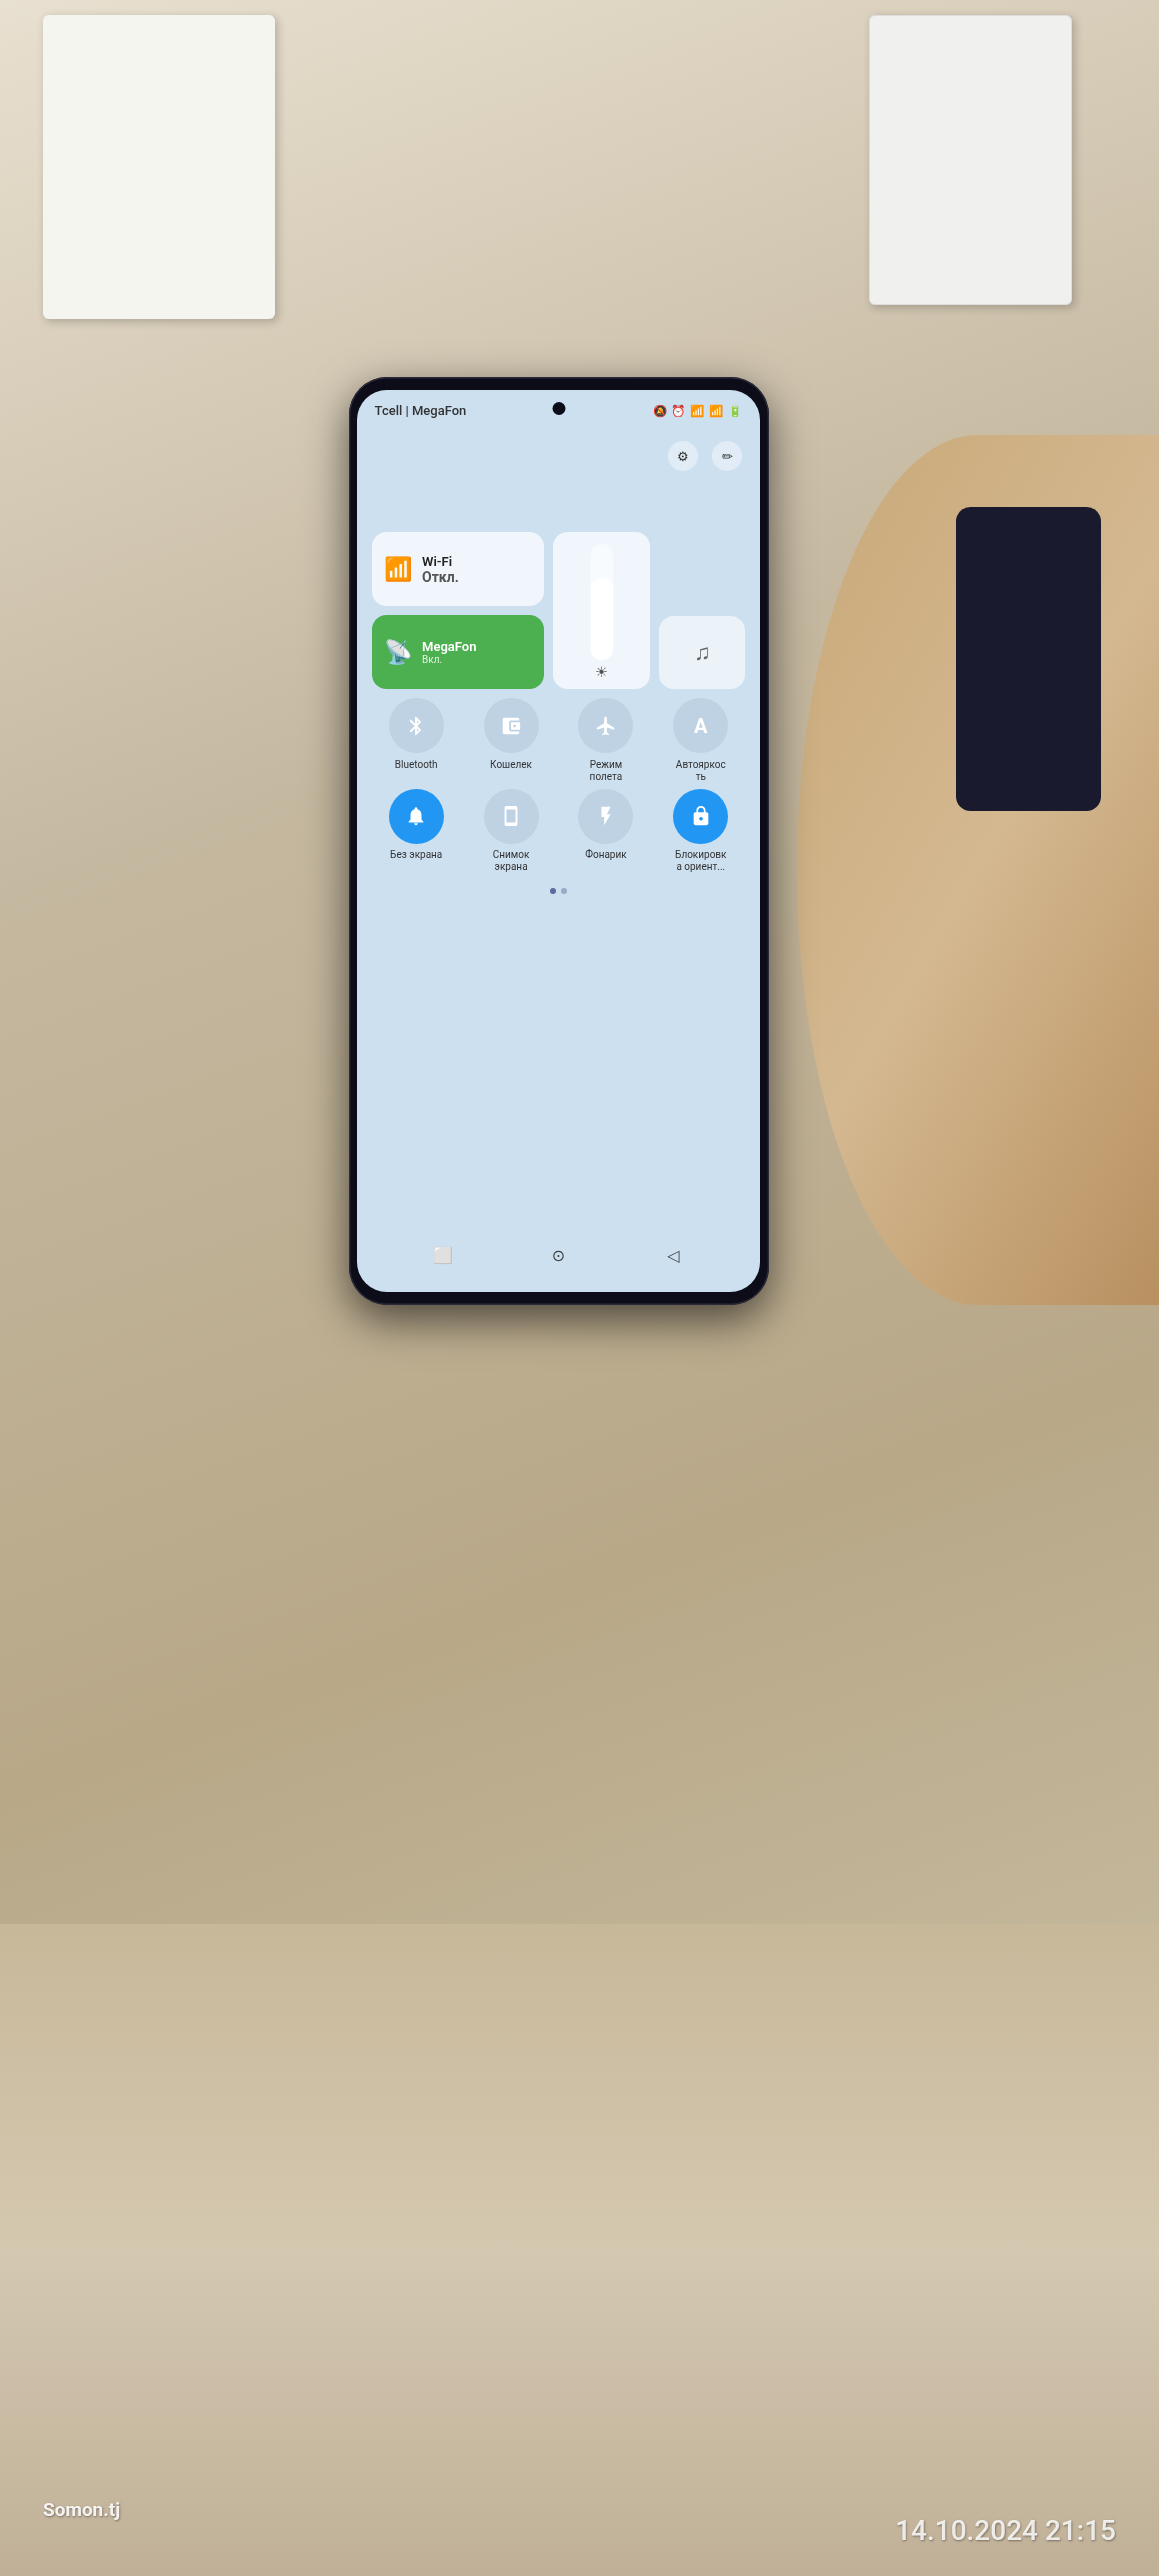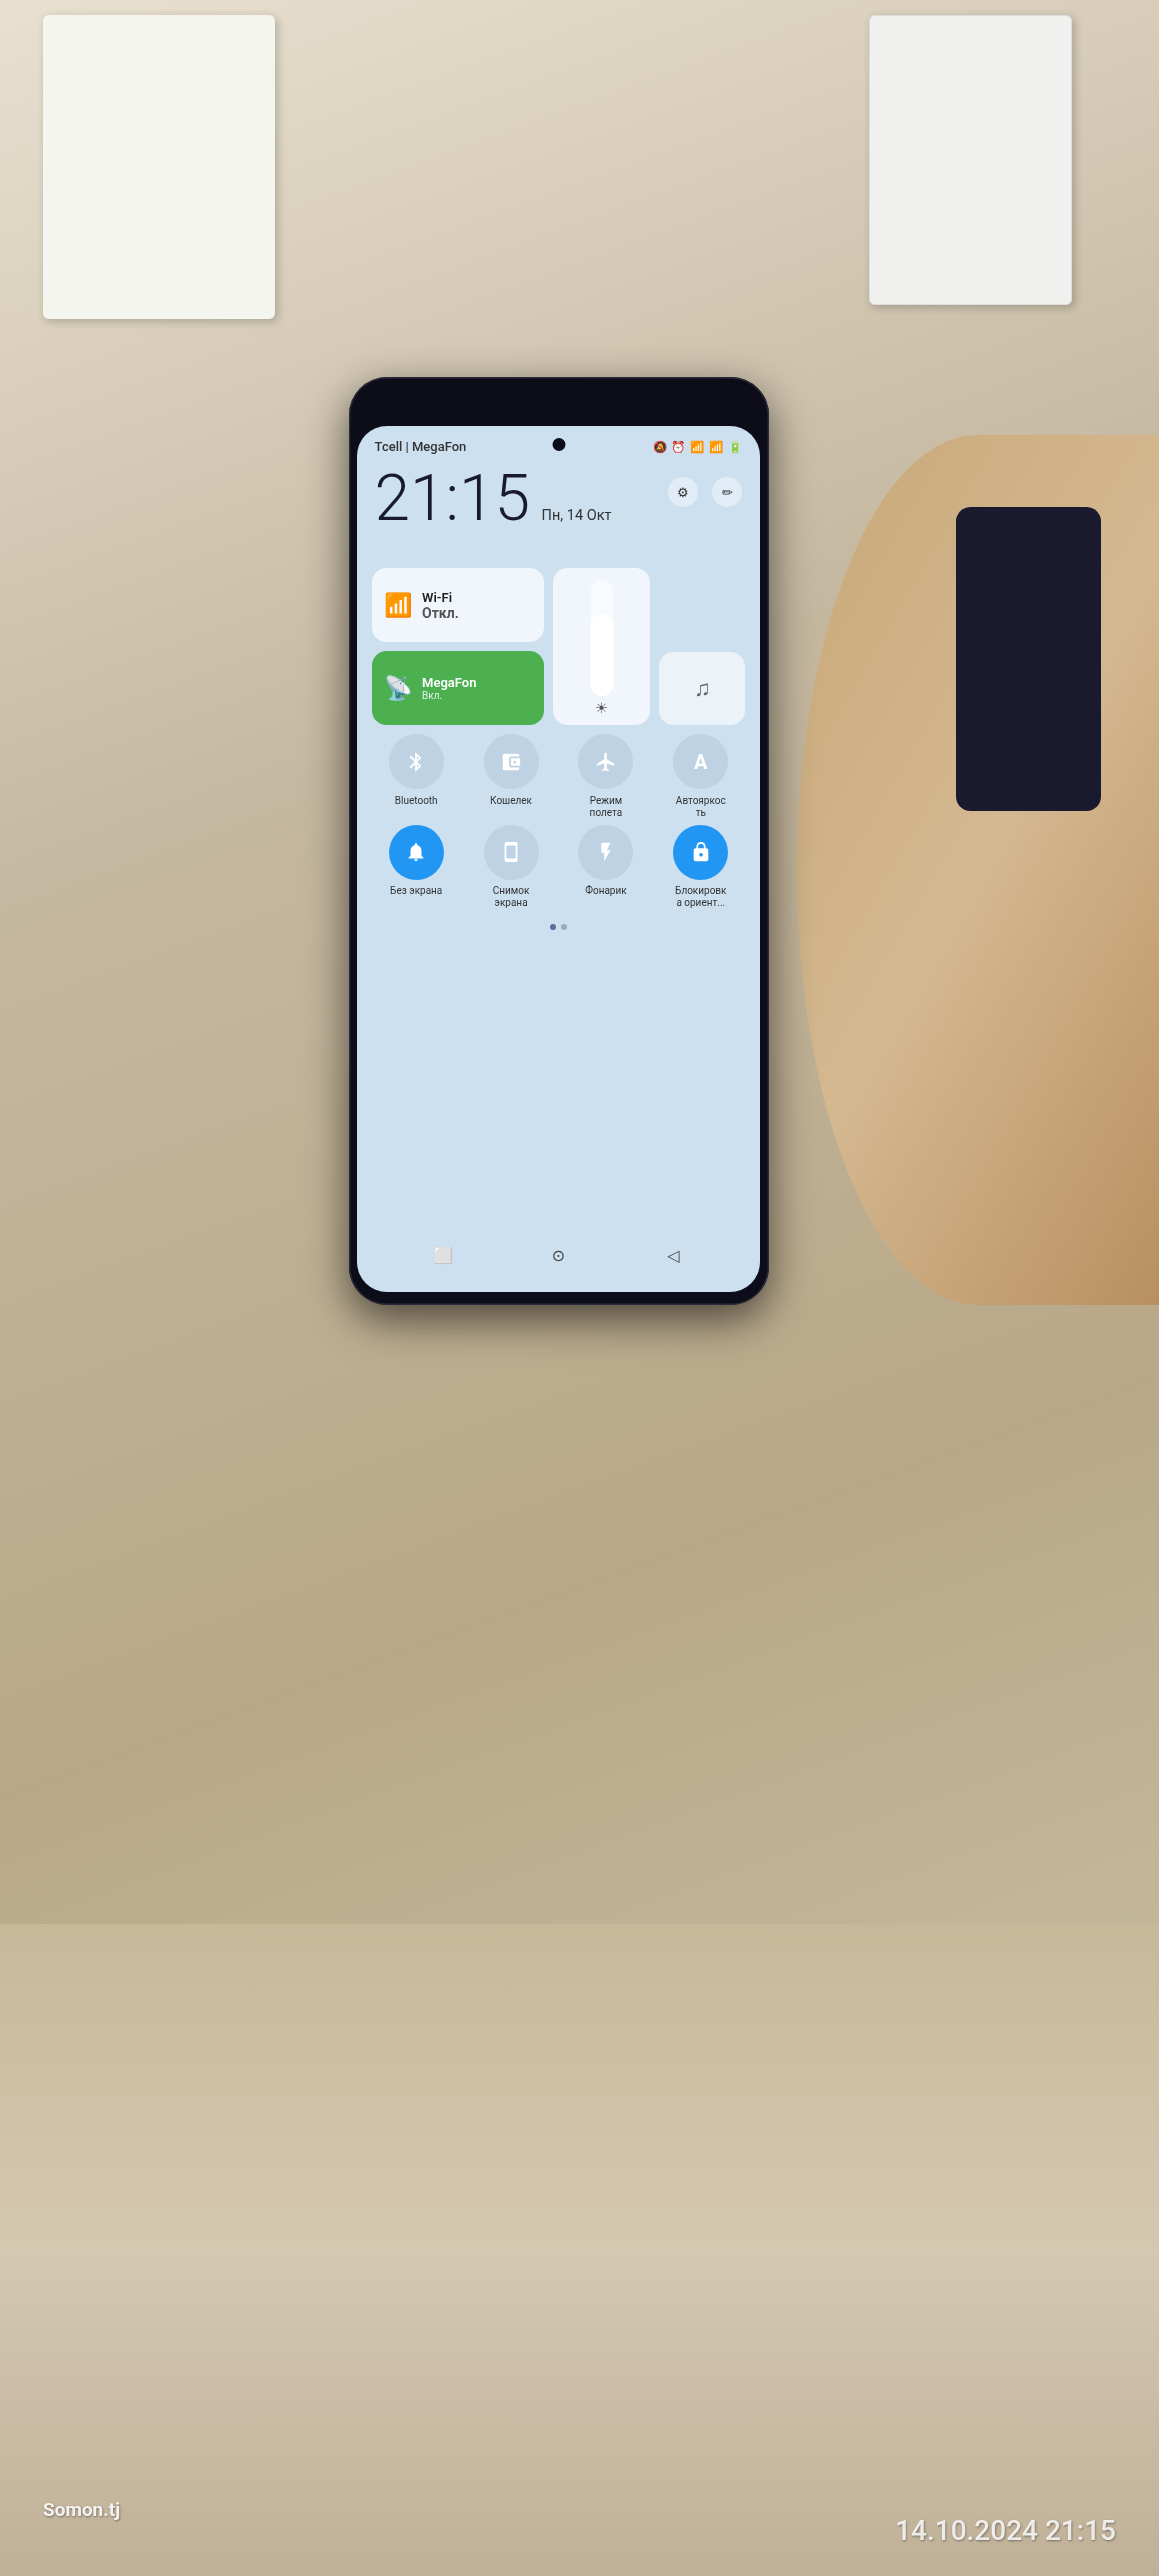--- a/index.html
+++ b/index.html
@@ -73,21 +73,20 @@
       box-shadow: 0 14.5px 43px rgba(0,0,0,0.6), inset 0 0 0 1.4px #2a2a3a;
     }
 
     .phone-screen {
       position: absolute;
       top: 13px; left: 8.7px;
       right: 8.7px; bottom: 13px;
       background: #cde0f0;
       border-radius: 30px;
       overflow: hidden;
-      margin-top: 36px;
     }
 
     
     .camera-notch {
       position: absolute;
       top: 11.6px;
       left: 50%;
       transform: translateX(-50%);
       width: 13px; height: 13px;
       background: #0d0d1a;
@@ -405,24 +404,20 @@
       <span class="status-carrier">Tcell | MegaFon</span>
       <div class="status-icons">
         <span class="status-icon">🔕</span>
         <span class="status-icon">⏰</span>
         <span class="status-icon">📶</span>
         <span class="status-icon">📶</span>
         <span class="status-icon">🔋</span>
       </div>
     </div>
 
-    <div class="time-area">
-      <div class="time-display">21:15</div>
-      <div class="date-display">Пн, 14 Окт</div>
-    </div>
 
     <div class="time-action-icons">
       <div class="time-action-icon">⚙</div>
       <div class="time-action-icon">✏</div>
     </div>
 
     <div class="quick-settings">
 
       <div class="tile-row-combined">
 

